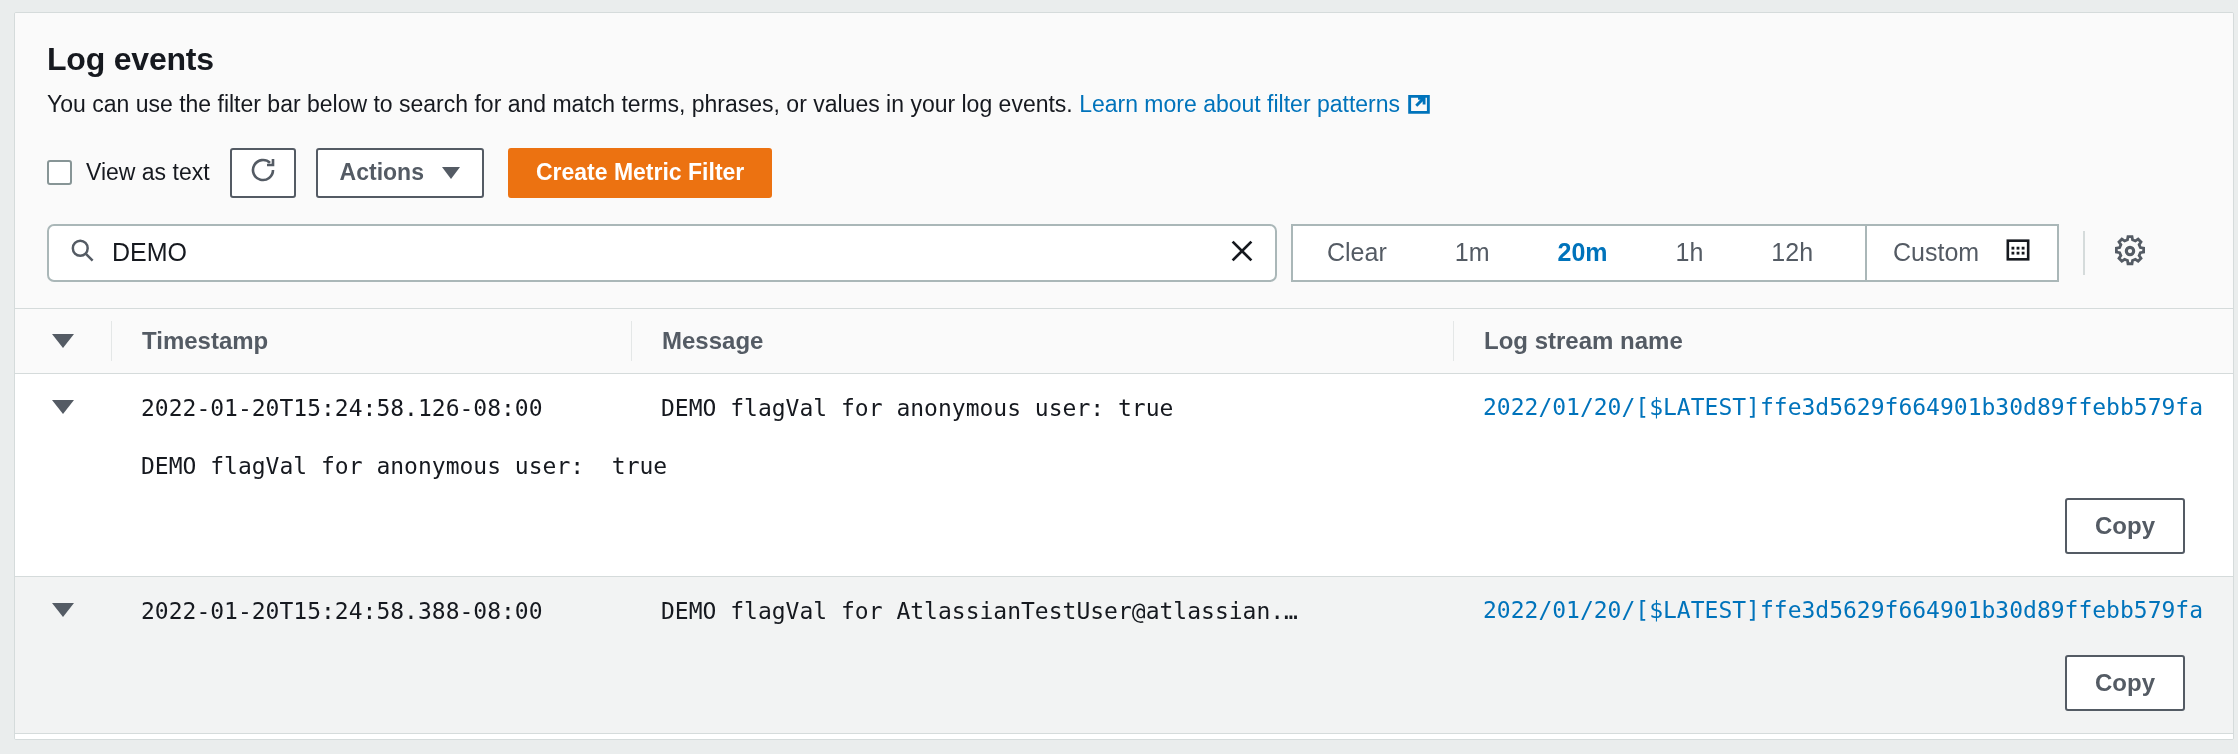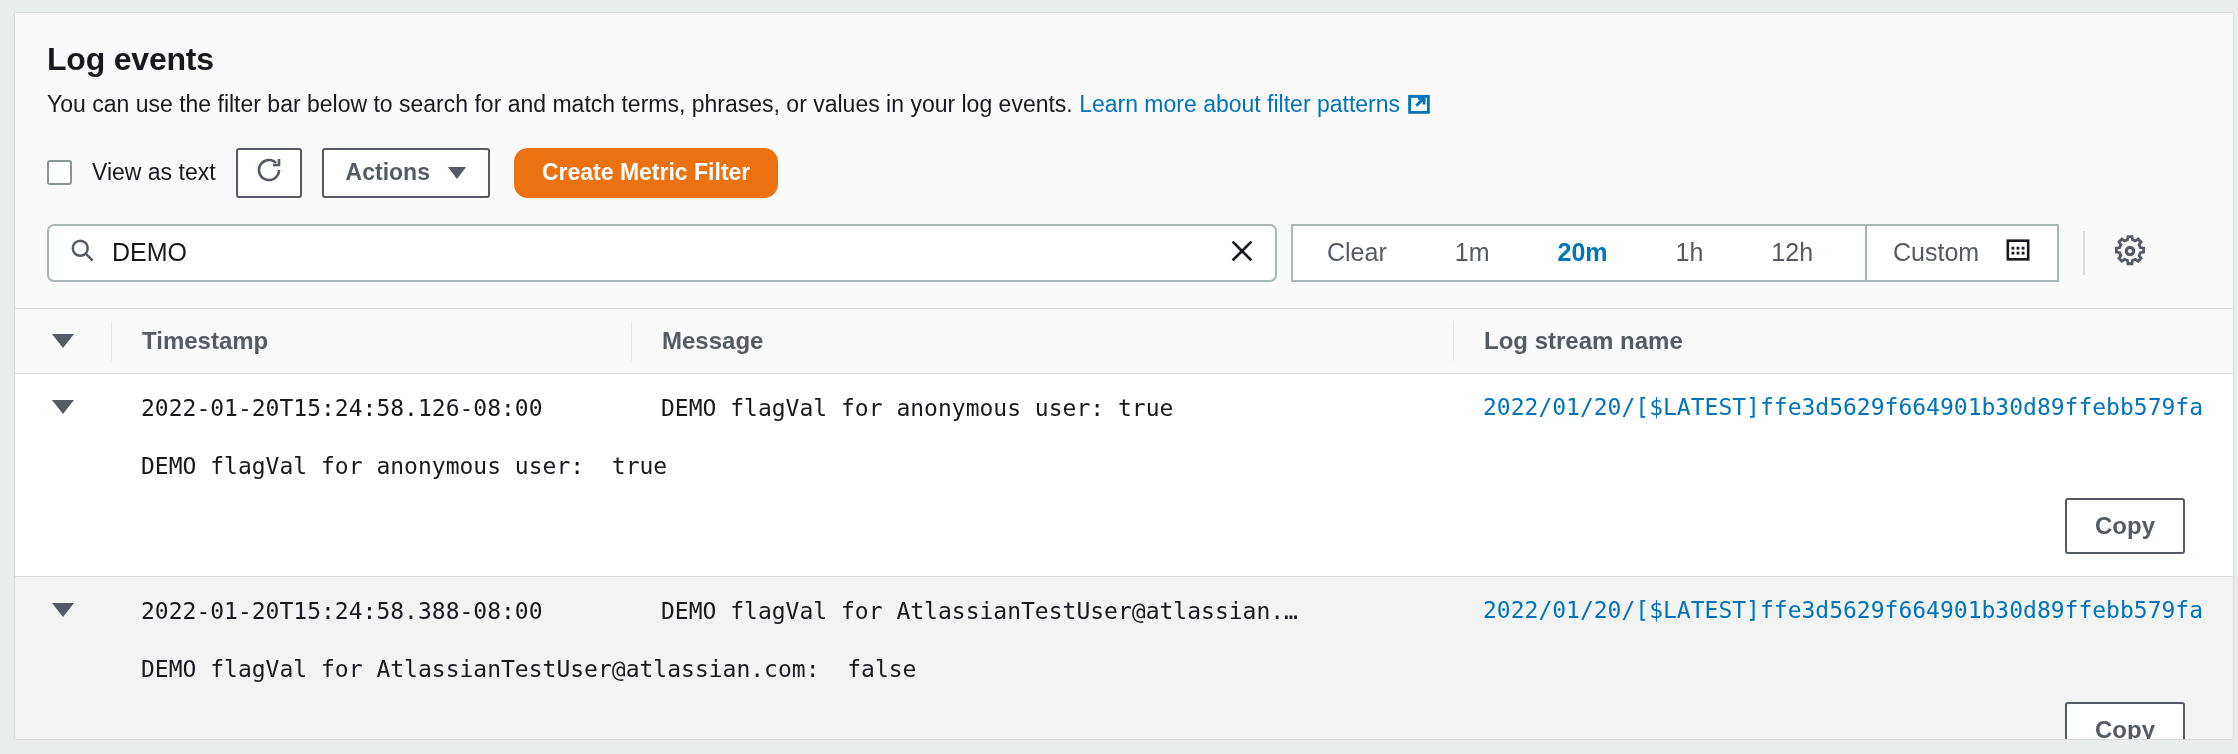--- a/index.html
+++ b/index.html
@@ -75,21 +75,20 @@
     width: 25px;
     height: 25px;
     border: 2px solid #879596;
     border-radius: 3px;
     background: #ffffff;
     box-sizing: border-box;
   }
   .chk-label {
     font-size: 23px;
     color: #16191f;
-    margin-left: 6px;
   }
   .btn {
     background: #ffffff;
     border: 2px solid #545b64;
     border-radius: 3px;
     color: #545b64;
     font-size: 23px;
     font-weight: bold;
     font-family: "Liberation Sans", sans-serif;
     padding: 0 22px;
@@ -117,21 +116,21 @@
     border-top: 12px solid #545b64;
   }
   .btn-primary {
     background: #ec7211;
     border: 2px solid #ec7211;
     color: #ffffff;
     font-weight: bold;
     font-size: 23px;
     padding: 0 26px;
     height: 50px;
-    border-radius: 14px;
+    border-radius: 3px;
     display: inline-flex;
     align-items: center;
     cursor: pointer;
     box-sizing: border-box;
   }
 
   .filterbar {
     display: flex;
     align-items: center;
     margin-top: 26px;
@@ -427,23 +426,20 @@
           <div class="col-ts">
             <span class="mono">2022-01-20T15:24:58.388-08:00</span>
           </div>
           <div class="col-msg">
             <span class="mono">DEMO flagVal for AtlassianTestUser@atlassian.…</span>
           </div>
           <div class="col-stream">
             <a href="#" class="stream-link">2022/01/20/[$LATEST]ffe3d5629f664901b30d89ffebb579fa</a>
           </div>
         </div>
-        <div class="row-detail">
-          <span class="mono">DEMO flagVal for AtlassianTestUser@atlassian.com:  false</span>
-        </div>
         <div class="row-foot">
           <div class="copy-btn">
             <span>Copy</span>
           </div>
         </div>
       </div>
     </div>
 
   </div>
 </div>

